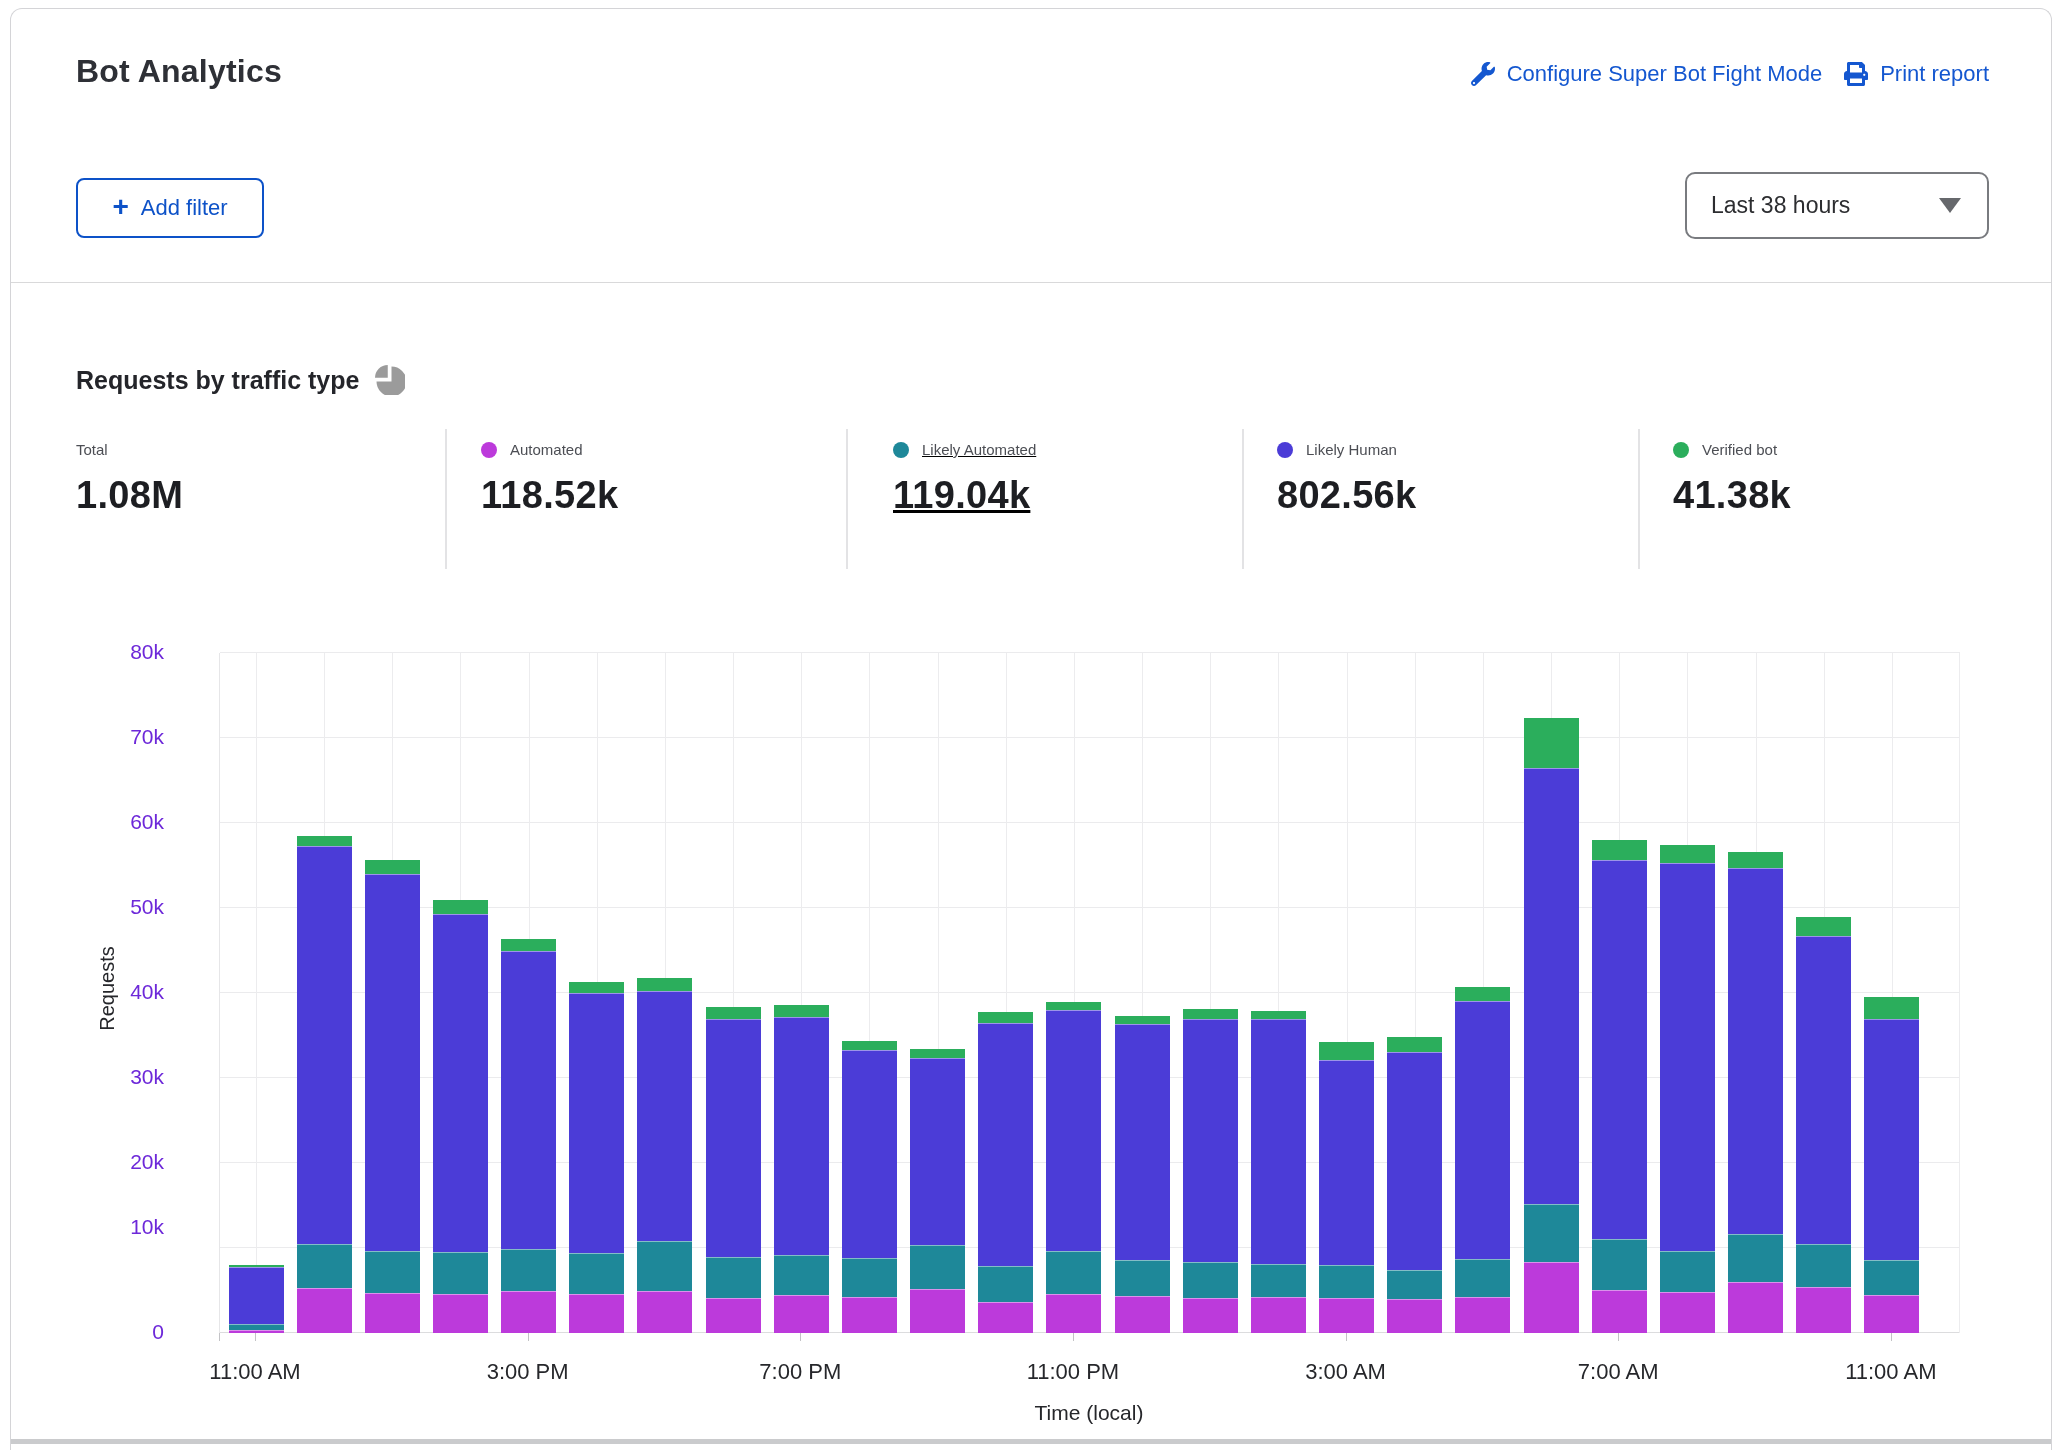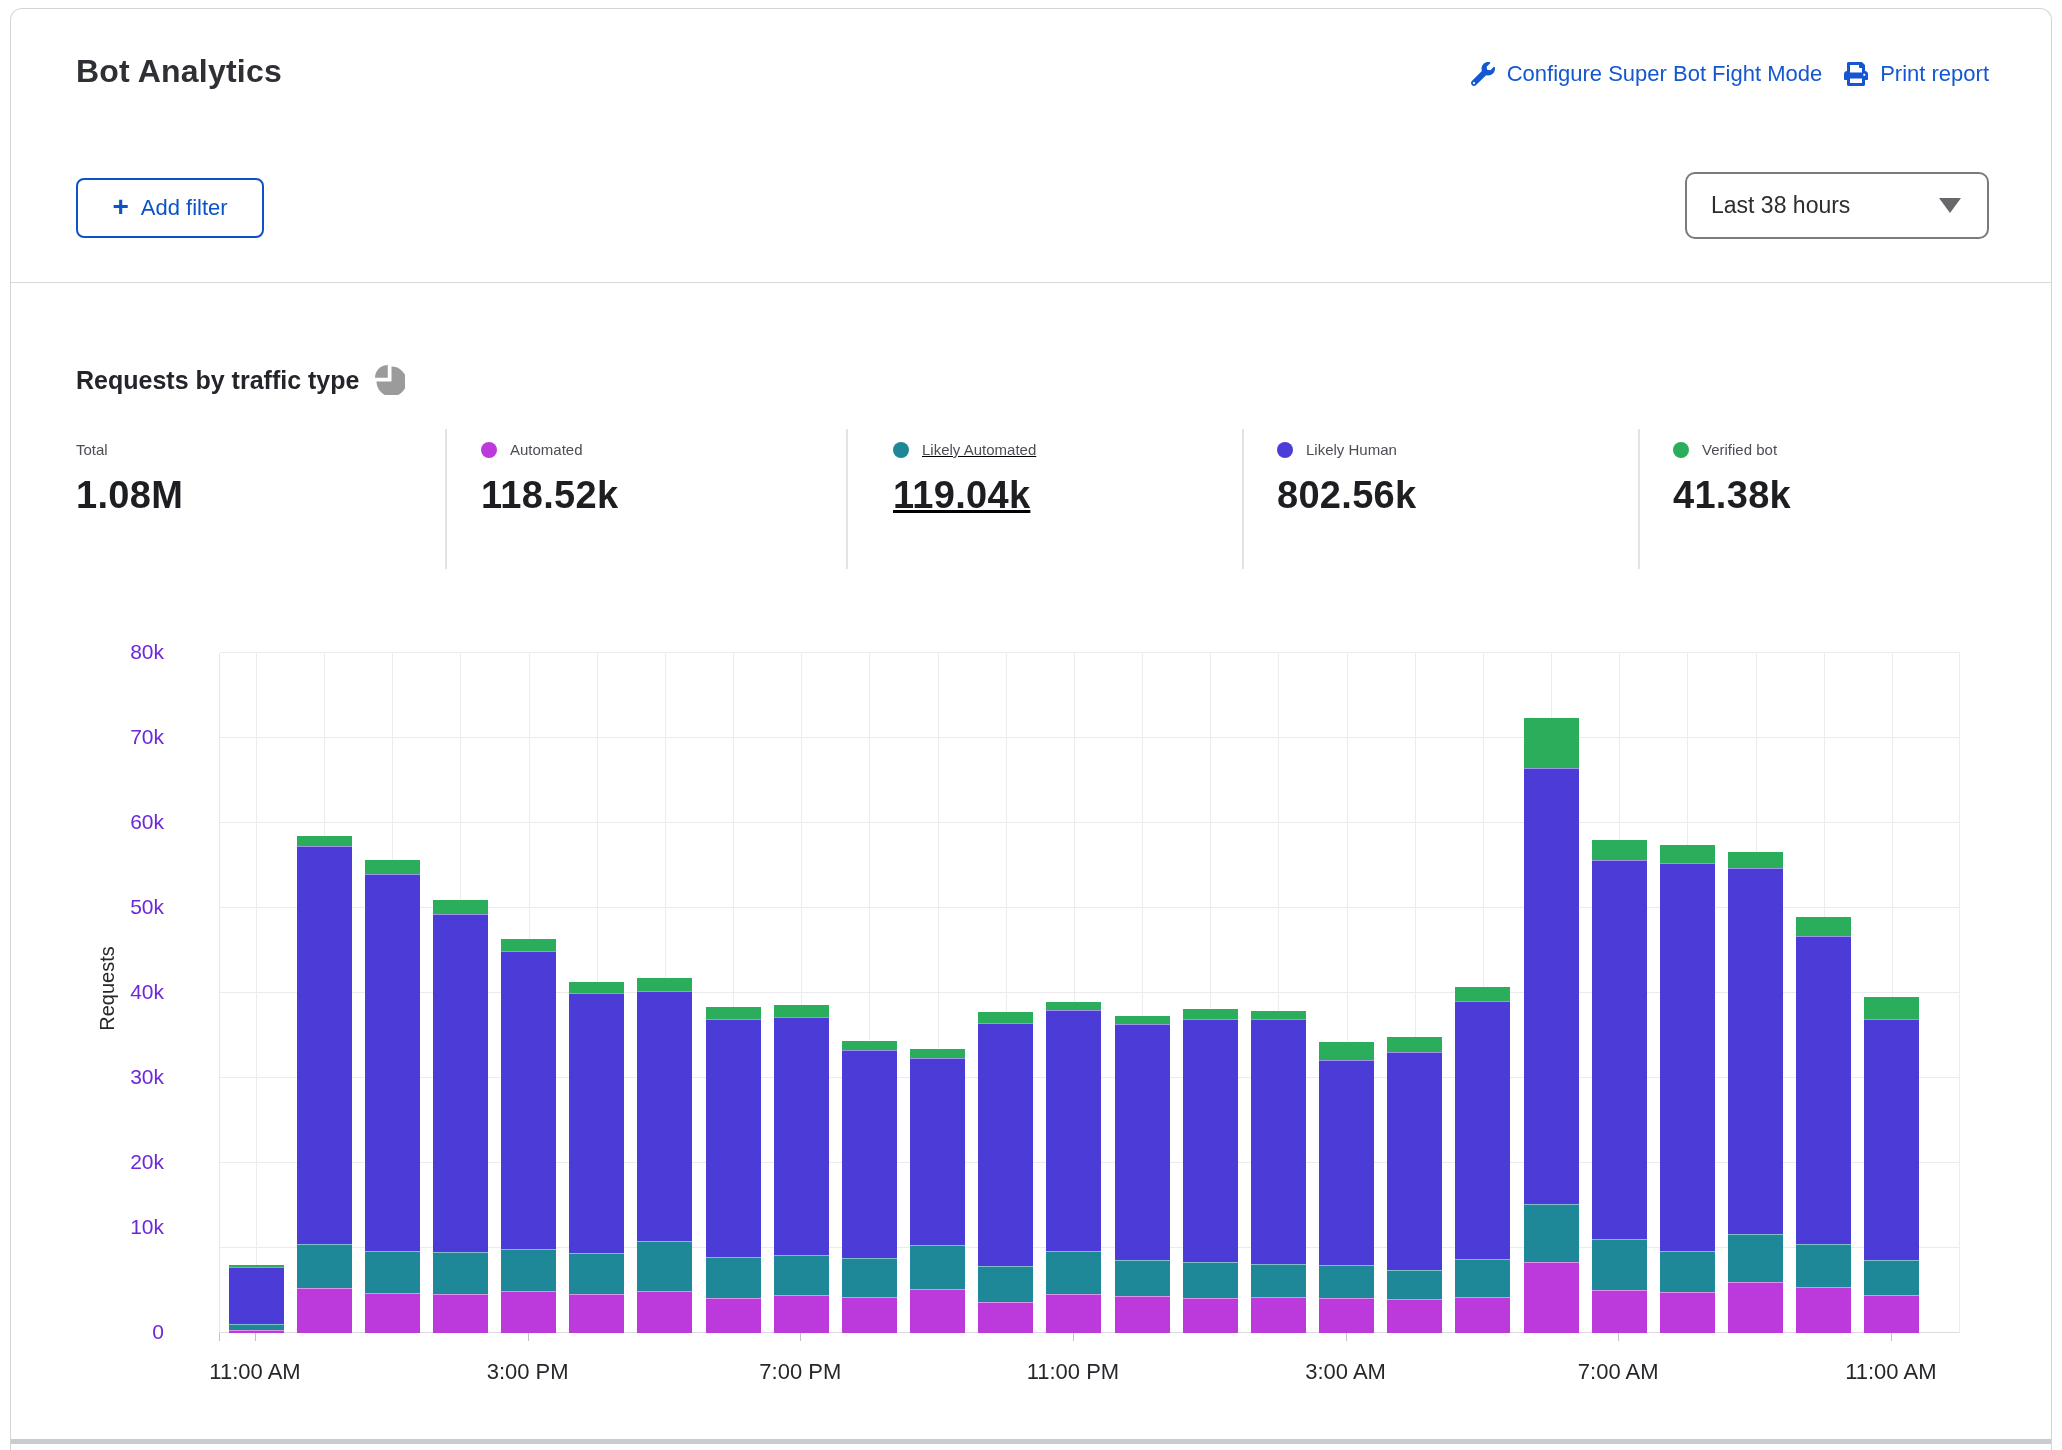--- a/index.html
+++ b/index.html
@@ -347,20 +347,21 @@
     <div class="xlabels" id="xlabels">
         <div class="xlab" style="left: 36px;">11:00 AM</div>
         <div class="xlab" style="left: 308.64px;">3:00 PM</div>
         <div class="xlab" style="left: 581.28px;">7:00 PM</div>
         <div class="xlab" style="left: 853.92px;">11:00 PM</div>
         <div class="xlab" style="left: 1126.56px;">3:00 AM</div>
         <div class="xlab" style="left: 1399.2px;">7:00 AM</div>
         <div class="xlab" style="left: 1671.84px;">11:00 AM</div>
       </div>
     <div id="xticks"></div>
+    <div class="x-axis-title">Time (local)</div>
 
     <div class="bottom-divider"></div>
   <div class="xtick" style="left: 244px;"></div>
       <div class="xtick" style="left: 516.64px;"></div>
       <div class="xtick" style="left: 789.28px;"></div>
       <div class="xtick" style="left: 1061.92px;"></div>
       <div class="xtick" style="left: 1334.56px;"></div>
       <div class="xtick" style="left: 1607.2px;"></div>
       <div class="xtick" style="left: 1879.84px;"></div>
       <div class="xtick" style="left: 208px;"></div>

